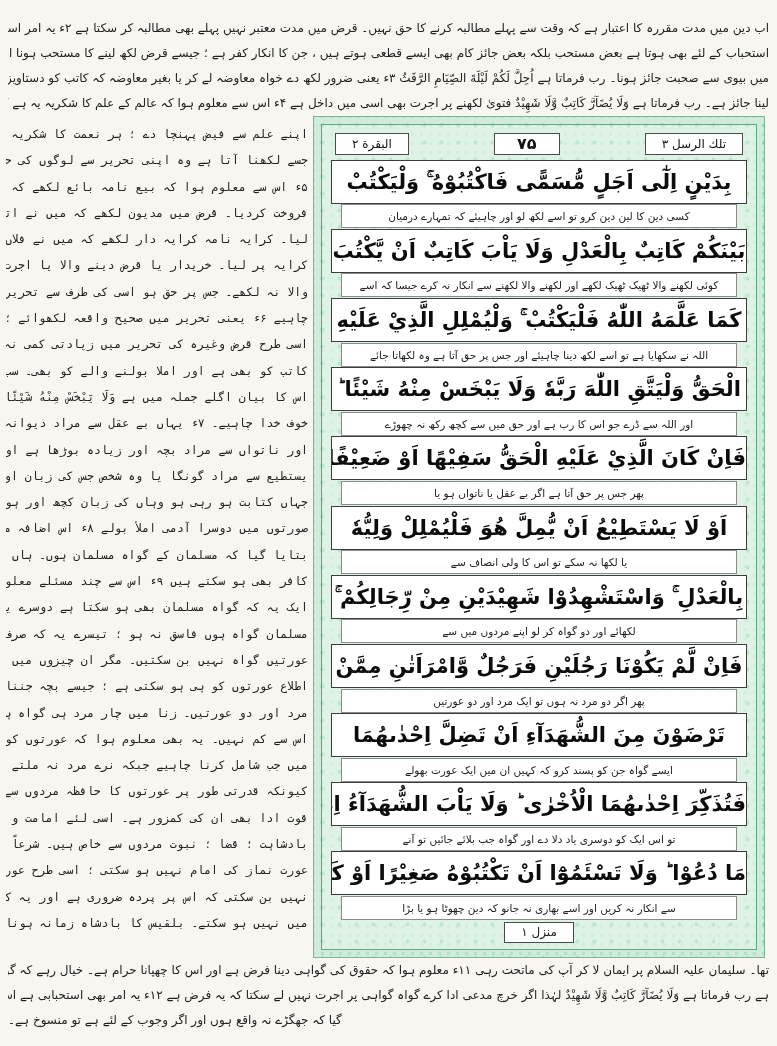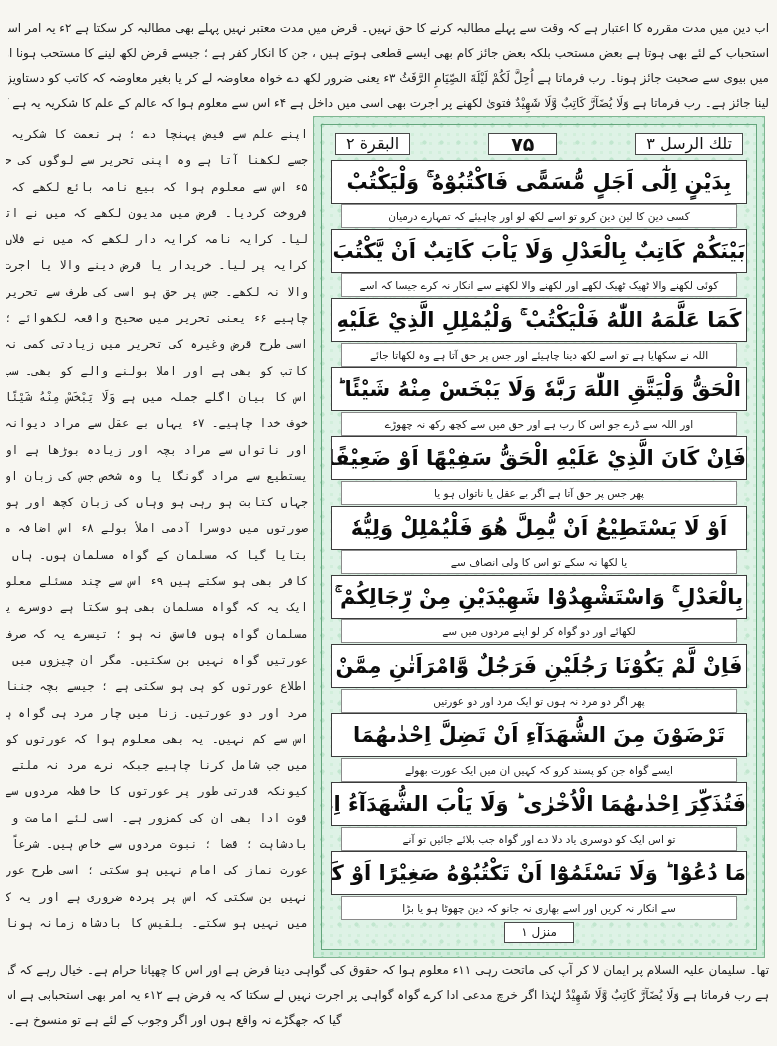--- a/index.html
+++ b/index.html
@@ -73,28 +73,28 @@
   .frame-header{
     display:flex;
     justify-content:space-between;
     align-items:center;
     height:30px;
     padding:0 4px;
   }
   .header-label{
     background:#ffffff;
     border:1px solid #4a4a4a;
+    font-size:12px;
+    line-height:20px;
+    padding:0 16px;
+    white-space:nowrap;
+    color:#111;
+  }
+  .page-number{
     font-size:16px;
-    line-height:20px;
-    padding:0 10px;
-    white-space:nowrap;
-    color:#111;
-  }
-  .page-number{
-    font-size:19px;
     font-weight:bold;
     padding:0 22px;
     text-align:center;
   }
   
   .arabic-line{
     background:#ffffff;
     border:1px solid #3c3c3c;
     height:42px;
     line-height:42px;

